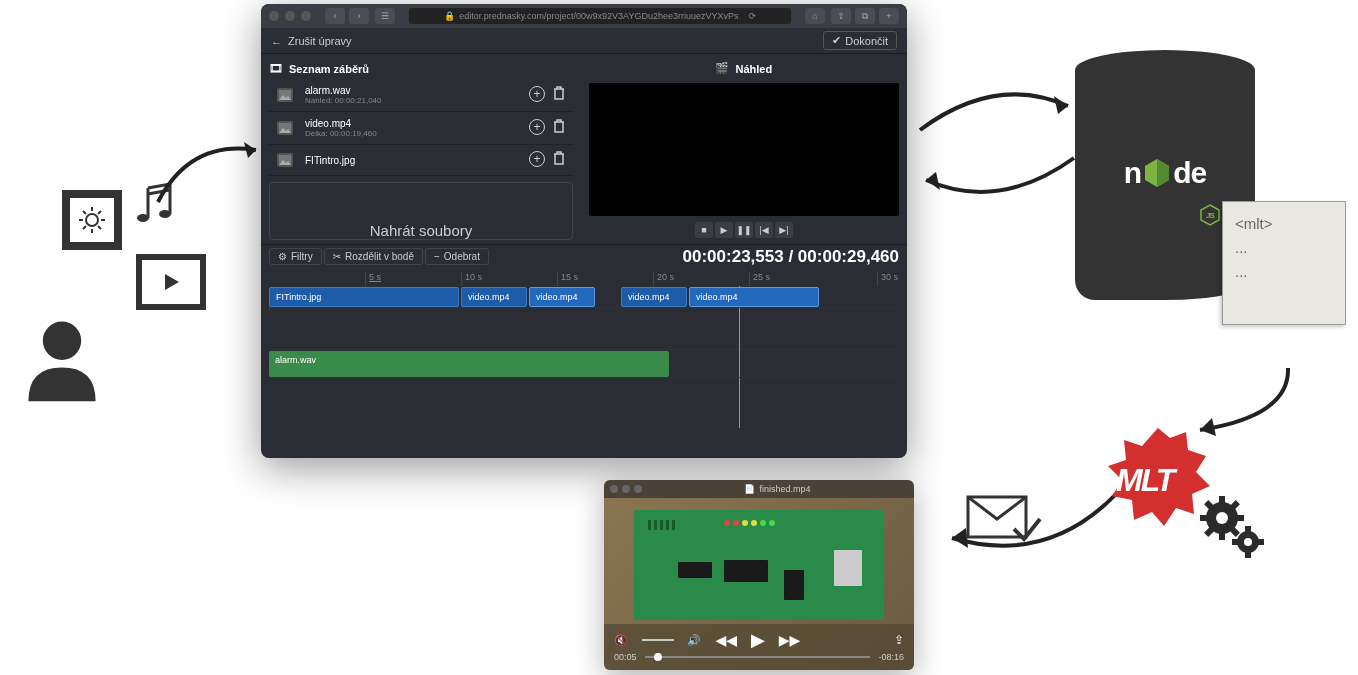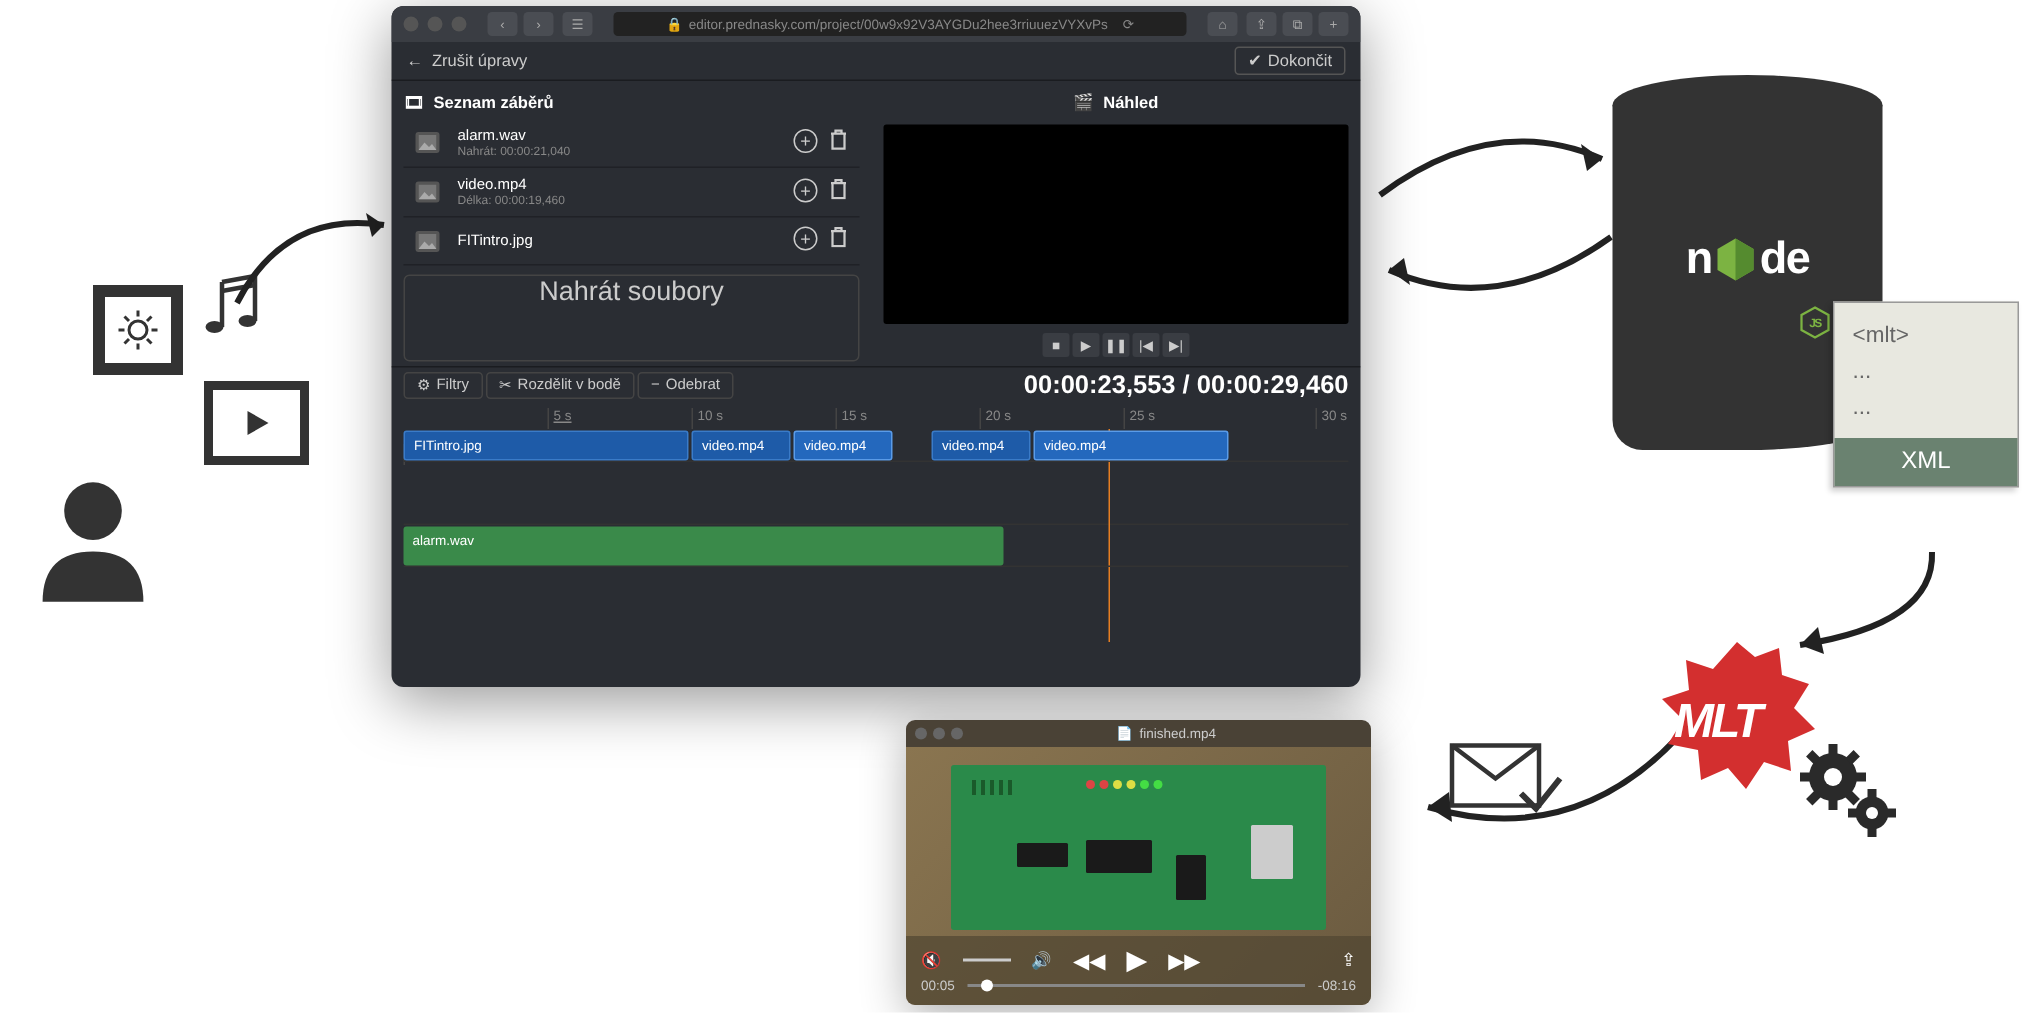--- a/index.html
+++ b/index.html
@@ -41,21 +41,21 @@
 .panel-header{display:flex;align-items:center;gap:6px;color:#fff;font-size:11px;font-weight:600;padding:4px 0}
 .file-list{}
 .file-item{display:flex;align-items:center;padding:6px 8px;gap:12px;border-bottom:1px solid #1f2126}
 .file-thumb{width:16px;height:14px;background:#555;border-radius:2px;display:flex;align-items:center;justify-content:center}
 .file-info{flex:1}
 .file-name{color:#fff;font-size:10px}
 .file-meta{color:#888;font-size:8px}
 .file-actions{display:flex;gap:8px}
 .add-btn{width:16px;height:16px;border:1.5px solid #ccc;border-radius:50%;display:flex;align-items:center;justify-content:center;color:#ccc;font-size:12px;cursor:pointer}
 .del-btn{color:#ccc;cursor:pointer}
-.upload-area{border:1px solid #444;border-radius:4px;margin-top:6px;height:58px;display:flex;align-items:flex-start;justify-content:center;color:#ccc;font-size:18px;cursor:pointer}
+.upload-area{border:1px solid #444;border-radius:4px;margin-top:6px;height:58px;display:flex;align-items:flex-end;justify-content:center;color:#ccc;font-size:15px;cursor:pointer}
 
 .preview-panel{flex:1;padding:4px 8px;display:flex;flex-direction:column}
 .preview-header{display:flex;align-items:center;justify-content:center;gap:6px;color:#fff;font-size:11px;font-weight:600;padding:4px 0}
 .preview-video{flex:1;background:#000;border-radius:2px;margin:4px 0}
 .preview-controls{display:flex;justify-content:center;gap:2px;padding:2px}
 .pc-btn{width:18px;height:16px;background:#3a3d43;border-radius:2px;display:flex;align-items:center;justify-content:center;color:#ccc;font-size:9px;cursor:pointer}
 
 .timeline-toolbar{height:24px;display:flex;align-items:center;justify-content:space-between;padding:0 8px;border-top:1px solid #1a1c20}
 .tl-left{display:flex;gap:2px}
 .tl-btn{padding:2px 8px;border:1px solid #444;border-radius:3px;color:#ccc;font-size:10px;display:flex;align-items:center;gap:4px;cursor:pointer}
@@ -217,21 +217,21 @@
       <div class="file-list" id="file-list">
           <div class="file-item">
             <div class="file-thumb">
               <svg width="12" height="10" viewBox="0 0 12 10">
                 <rect width="12" height="10" fill="#777"></rect>
                 <path d="M0 10 L4 5 L7 8 L9 6 L12 10 Z" fill="#aaa"></path>
               </svg>
             </div>
             <div class="file-info">
               <div class="file-name">alarm.wav</div>
-              <div class="file-meta">Nahrát: 00:00:21,040</div>
+              <div class="file-meta">Náhled: 00:00:21,040</div>
             </div>
             <div class="file-actions">
               <div class="add-btn">+</div>
               <div class="del-btn"><svg width="12" height="14" viewBox="0 0 12 14">
                   <path d="M1 3 L11 3 M4 3 L4 1 L8 1 L8 3 M2 3 L2 13 L10 13 L10 3" fill="none" stroke="#ccc" stroke-width="1.5"></path>
                 </svg></div>
             </div>
           </div>
           <div class="file-item">
             <div class="file-thumb">
@@ -350,21 +350,20 @@
     </div>
   </div>
 </div>
 
 <div class="xml-box">
   <div class="xml-content">
     <div>&lt;mlt&gt;</div>
     <div>   ...</div>
     <div>...</div>
   </div>
-  <div class="xml-footer">XML</div>
 </div>
 
 <div class="mlt-logo">
   <svg class="mlt-splat" viewBox="0 0 120 120">
     <path d="M60 8 L72 18 L88 12 L90 30 L108 36 L98 52 L112 66 L94 74 L96 94 L78 88 L66 106 L54 92 L36 100 L34 80 L14 76 L24 60 L10 46 L28 40 L26 20 L44 26 Z" fill="#d32f2f"></path>
   </svg>
   <div class="mlt-text">MLT</div>
   <svg class="gears" width="70" height="70" viewBox="0 0 70 70">
     <g fill="#2a2a2a">
         <circle cx="24" cy="28" r="16"></circle>

